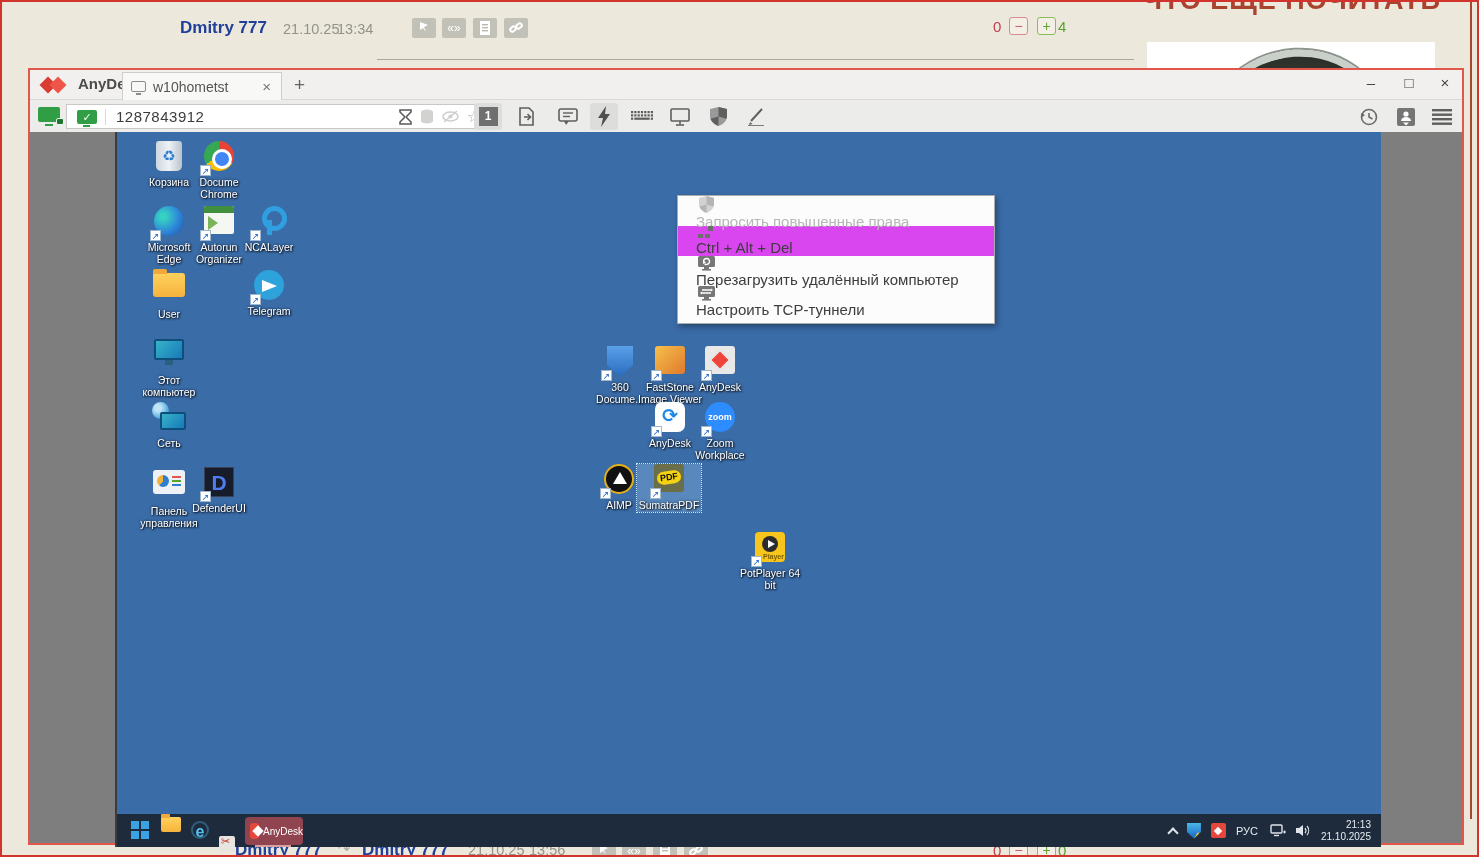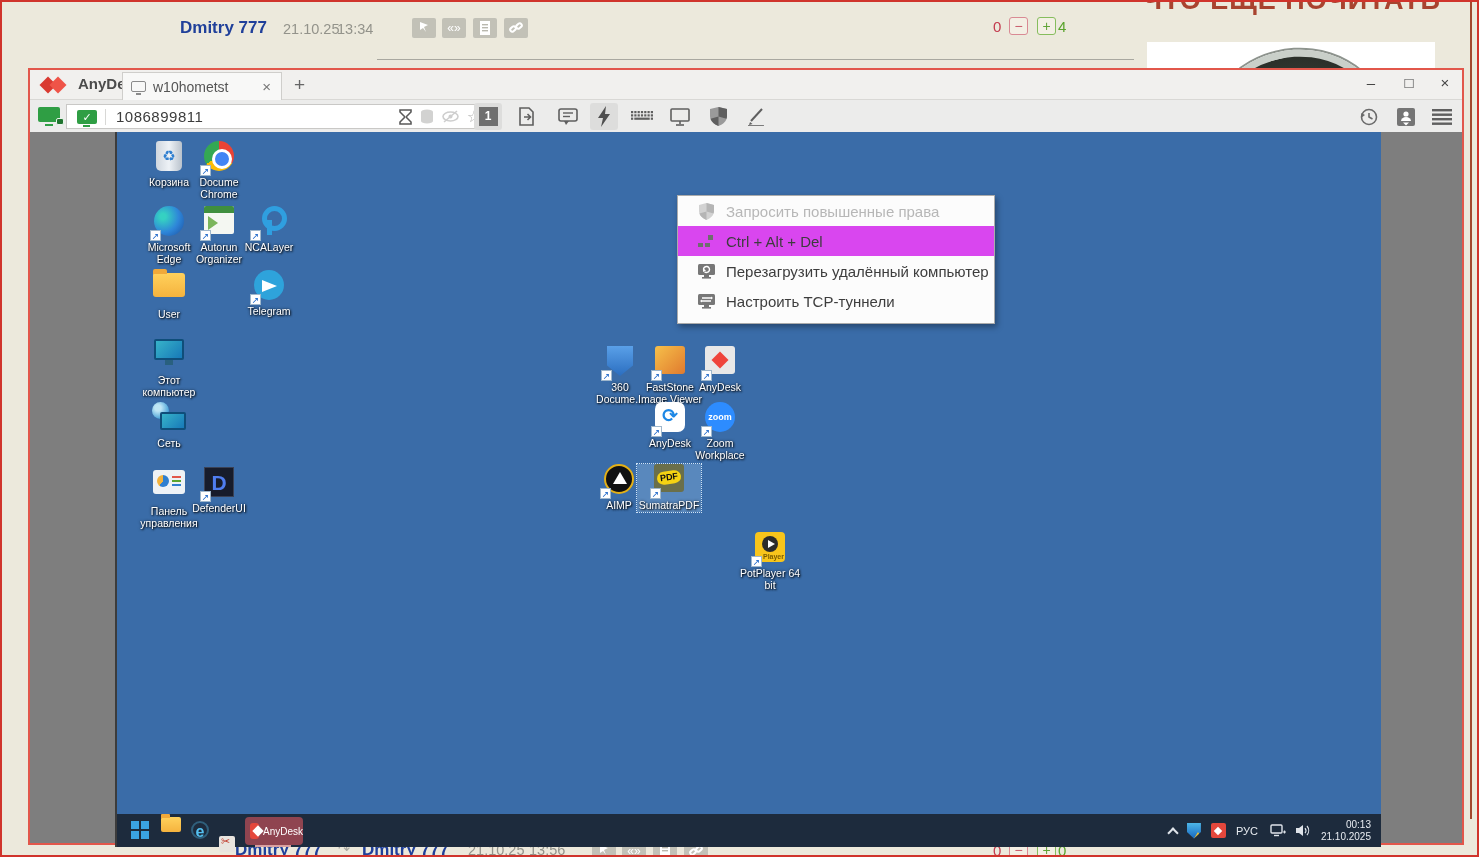--- a/index.html
+++ b/index.html
@@ -146,21 +146,21 @@
   .i-potplayer{ width:30px; height:30px; margin:0 auto; background:#f8c51c; border-radius:4px; position:relative; }
   .i-potplayer .cir{ position:absolute; left:7px; top:4px; width:16px; height:16px; border-radius:50%; background:#2b2b2b; }
   .i-potplayer .cir:after{ content:""; position:absolute; left:6px; top:4px; width:0; height:0;
                            border-left:7px solid #fff; border-top:4px solid transparent; border-bottom:4px solid transparent; }
   .i-potplayer .ptxt{ position:absolute; right:1px; bottom:2px; font-size:7px; font-weight:bold; color:#7a5c00; }
 
   
   #menu{ position:absolute; left:560px; top:63px; width:318px; background:#fcfcfc;
          border:1px solid #ababab; box-shadow:2px 3px 6px rgba(0,0,0,.35); z-index:30; }
   .m-header{ height:36px; line-height:40px; padding-left:20px; color:#8e8e8e; font-size:14.5px; }
-  .m-item{ height:30px; display:flex; align-items:center; padding-left:18px; font-size:15px; color:#3d3d3d; }
+  .m-item{ height:30px; display:flex; align-items:flex-start; padding-left:18px; font-size:15px; color:#3d3d3d;flex-direction:column; }
   .m-item .mi{ width:20px; height:18px; margin-right:10px; display:flex; align-items:center; justify-content:center; }
   .m-item.disabled{ color:#b7b7b7; }
   .m-item.highlighted{ background:#d946ef; }
   .m-pad{ height:7px; }
 
   
   #taskbar{ position:absolute; left:0; bottom:0; width:100%; height:33px; background:#1d2b3d; }
   .tb-ico{ position:absolute; top:7px; }
   .win-start{ width:18px; height:18px; display:grid; grid-template-columns:8px 8px; grid-gap:2px; }
   .win-start i{ background:#3aa3e3; width:8px; height:8px; }
@@ -291,21 +291,21 @@
     </div>
 
     <div id="toolbar">
       <div class="status-mon">
           <span class="lock"></span>
         </div>
 
       <div class="addr">
         <span class="mini-mon">✓</span>
         <span class="sep"></span>
-        <span class="id">1086899811</span>
+        <span class="id">1287843912</span>
         <span class="fi">
           <svg width="13" height="16" viewBox="0 0 13 16">
               <path d="M1 1 h11 v2 l-4.5 4.5 v1 L12 13 v2 H1 v-2 l4.5-4.5 v-1 L1 3 Z" fill="none" stroke="#5a5a5a" stroke-width="1.6"></path>
             </svg>
         </span>
         <span class="fi">
           <svg width="14" height="15" viewBox="0 0 14 15">
               <ellipse cx="7" cy="3" rx="6" ry="2.4" fill="#d2d2d1"></ellipse>
               <path d="M1 3 v9 a6 2.4 0 0 0 12 0 v-9" fill="#d2d2d1"></path>
             </svg>
@@ -585,21 +585,21 @@
                   <path d="M13 8 l3 0 m-1.5-1.5 l0 3" stroke="#dfe4ea" stroke-width="1.2"></path>
                 </svg>
             </span>
             <span class="tico">
               <svg width="15" height="13" viewBox="0 0 15 13">
                   <polygon points="0,4 3,4 7,1 7,12 3,9 0,9" fill="#dfe4ea"></polygon>
                   <path d="M9 4 a4 4 0 0 1 0 5 M11 2 a7 7 0 0 1 0 9" stroke="#dfe4ea" stroke-width="1.2" fill="none"></path>
                 </svg>
             </span>
             <span class="clock">
-              <span>00:13</span><br>
+              <span>21:13</span><br>
               <span>21.10.2025</span>
             </span>
           </div>
         </div>
 
         <div id="menu">
 
           <div class="m-item disabled">
             <span class="mi">
               <svg width="15" height="17" viewBox="0 0 17 19">

